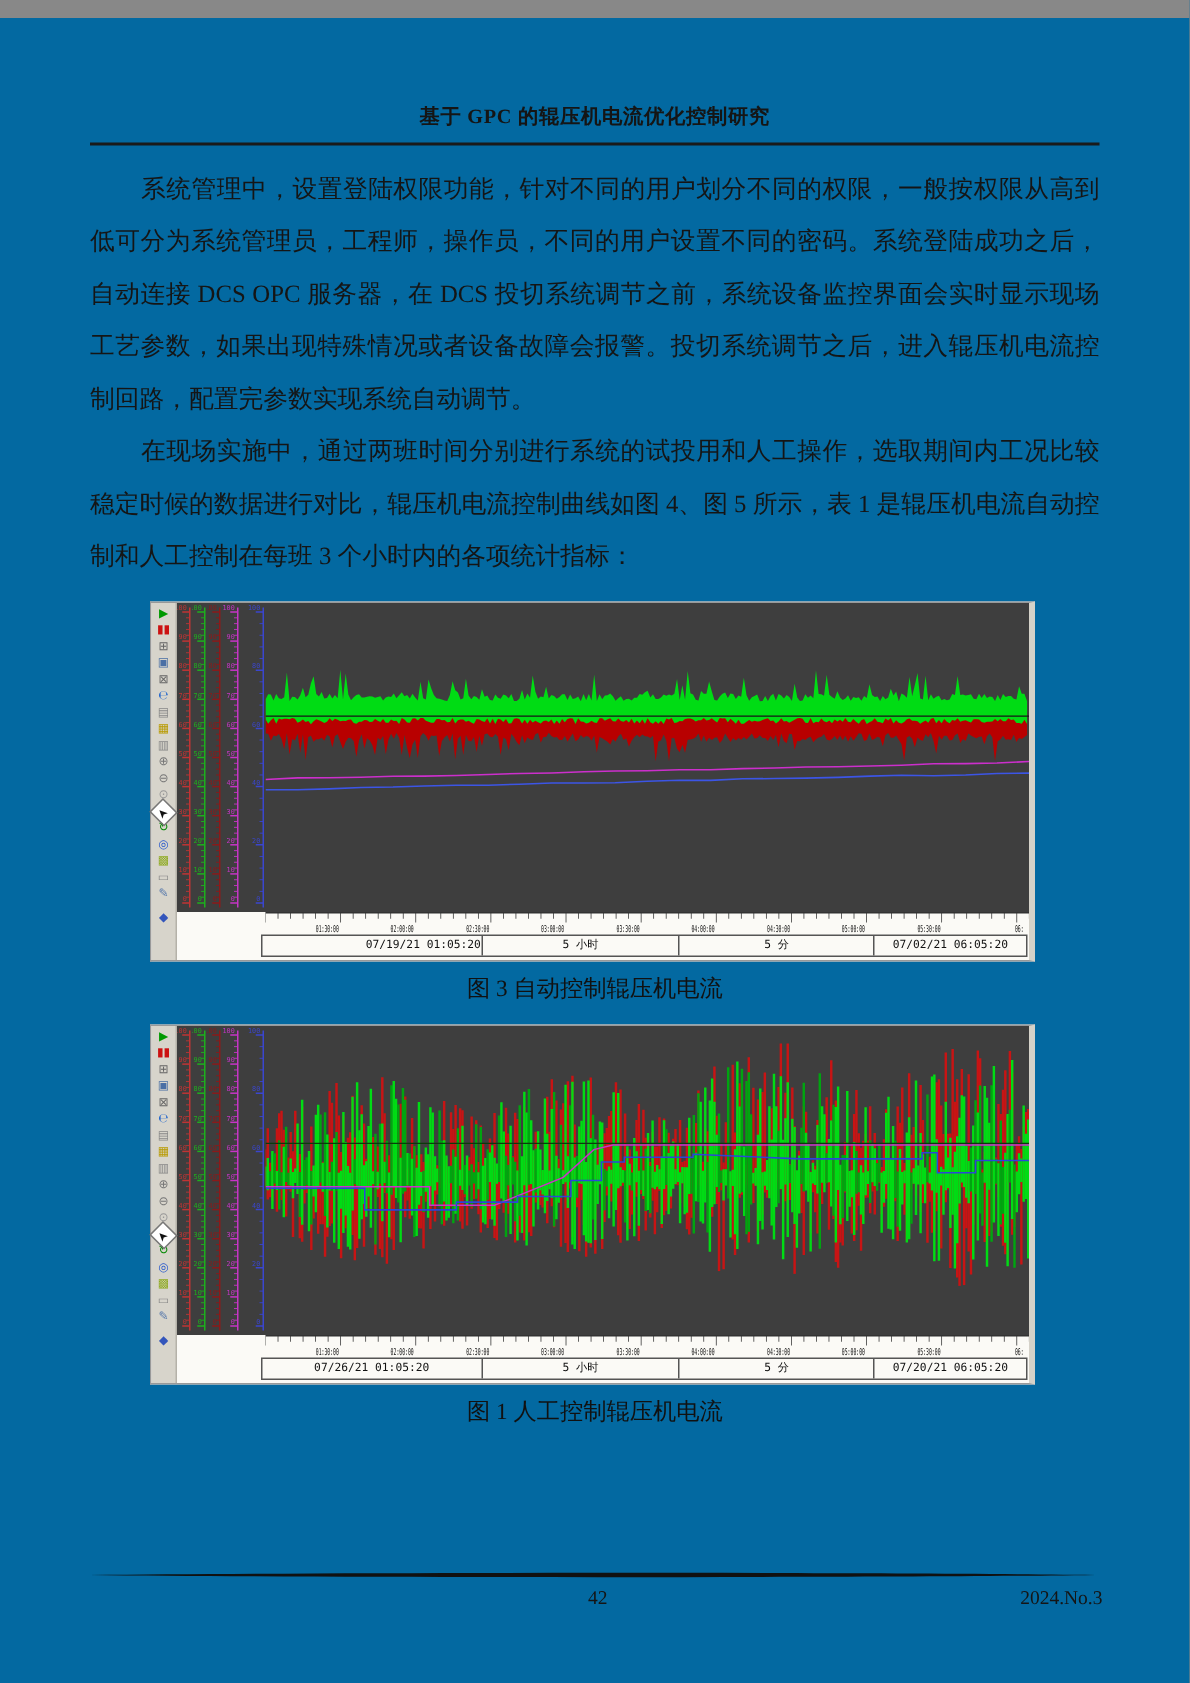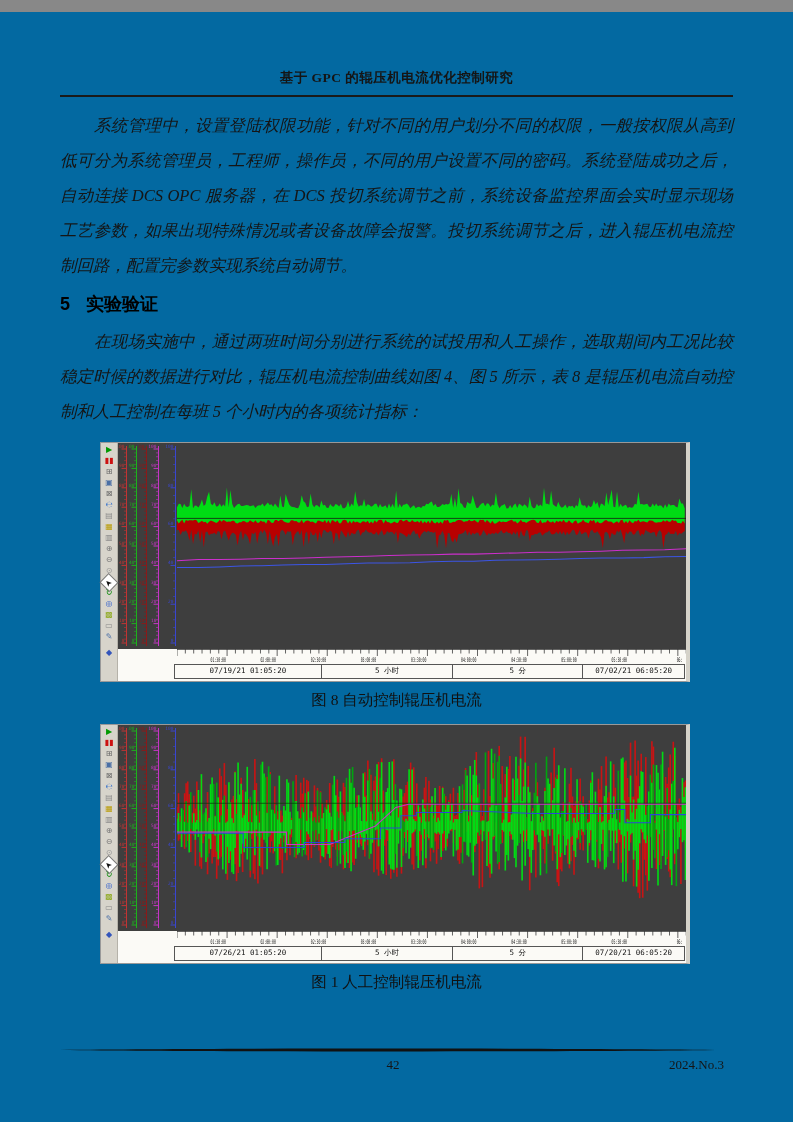--- a/index.html
+++ b/index.html
@@ -1,21 +1,21 @@
 <!DOCTYPE html>
 <html><head>
 <meta charset="utf-8">
 <style>
   html,body{margin:0;padding:0;background:#888;}
   .page{position:relative;width:793px;height:1122px;margin:12px auto;background:#0369a1;
         font-family:"Liberation Serif","DejaVu Serif",serif;color:#151515;overflow:hidden;}
   .inner{padding:0 60px;}
   .header{padding-top:57px;text-align:center;font-size:13.5px;font-weight:700;letter-spacing:.5px;}
   .header-rule{margin-top:8px;border-top:2.5px solid #1a1a1a;}
-  .para{font-size:16.5px;line-height:35px;text-align:justify;text-indent:34px;margin:0;font-style:italic;}
+  .para{font-size:16.5px;line-height:35px;text-align:justify;text-indent:34px;margin:0;}
   .p1{margin-top:11px;}
   .sec{font-family:"Liberation Sans","DejaVu Sans",sans-serif;font-size:18px;font-weight:700;
        margin:9px 0 8px 0;color:#000;}
   .sec .no{margin-right:16px;}
   .caption{text-align:center;font-size:15.5px;margin-top:8px;color:#111;}
 
   
   .fig{margin-left:40px;margin-top:13px;width:590px;display:flex;background:#fff;
        border:1px solid #999;border-right:4px solid #d5d2c9;box-sizing:border-box;}
   .toolbar{width:16px;background:#d7d4cb;border-right:1px solid #b5b2a9;display:flex;
@@ -31,38 +31,37 @@
   .plot{flex:1;min-width:0;}
   .plot svg{display:block;width:100%;height:100%;}
   .tickrow{height:15px;margin-left:59px;background:#fbfaf6;}
   .tickrow svg{display:block;width:100%;height:15px;}
   .rangerow{height:13px;margin:0 1px 2px 56px;display:flex;border:1px solid #555;background:#fbfaf6;
             font-family:"DejaVu Sans Mono","Liberation Mono",monospace;font-size:7.5px;line-height:12px;color:#111;}
   .rangecell{border-right:1px solid #555;text-align:center;overflow:hidden;white-space:nowrap;box-sizing:border-box;}
   .rangecell:last-child{border-right:none;}
 
   
-  .footer{position:absolute;left:60px;right:67px;top:1035px;}
+  .footer{position:absolute;left:60px;right:56px;top:1035px;}
   .frule{display:block;width:100%;height:6px;}
   .footrow{position:relative;text-align:center;font-size:13px;margin-top:4px;}
   .issue{position:absolute;right:2px;top:0;}
 </style>
 </head>
 <body>
 
 <div class="page">
   <div class="inner">
     <div class="header">基于 GPC 的辊压机电流优化控制研究</div>
     <div class="header-rule"></div>
 
     <p class="para p1">系统管理中，设置登陆权限功能，针对不同的用户划分不同的权限，一般按权限从高到低可分为系统管理员，工程师，操作员，不同的用户设置不同的密码。系统登陆成功之后，自动连接 DCS OPC 服务器，在 DCS 投切系统调节之前，系统设备监控界面会实时显示现场工艺参数，如果出现特殊情况或者设备故障会报警。投切系统调节之后，进入辊压机电流控制回路，配置完参数实现系统自动调节。</p>
 
-    <h2 class="sec"><span class="no">5</span><span>实验验证</span></h2>
 
-    <p class="para">在现场实施中，通过两班时间分别进行系统的试投用和人工操作，选取期间内工况比较稳定时候的数据进行对比，辊压机电流控制曲线如图 4、图 5 所示，表 8 是辊压机电流自动控制和人工控制在每班 5 个小时内的各项统计指标：</p>
+    <p class="para">在现场实施中，通过两班时间分别进行系统的试投用和人工操作，选取期间内工况比较稳定时候的数据进行对比，辊压机电流控制曲线如图 4、图 5 所示，表 1 是辊压机电流自动控制和人工控制在每班 3 个小时内的各项统计指标：</p>
 
     <div class="fig">
       <div class="toolbar">
           <div class="icon" style="color: rgb(0, 153, 0);">▶</div>
           <div class="icon" style="color: rgb(204, 17, 17);">▮▮</div>
           <div class="icon" style="color: rgb(102, 102, 102);">⊞</div>
           <div class="icon" style="color: rgb(74, 111, 165);">▣</div>
           <div class="icon" style="color: rgb(102, 102, 102);">⊠</div>
           <div class="icon" style="color: rgb(34, 102, 204);">℮</div>
           <div class="icon" style="color: rgb(136, 136, 136);">▤</div>
@@ -459,28 +458,28 @@
               <text x="376" y="13.5" font-size="6.3" fill="#111" text-anchor="middle" font-family="DejaVu Sans Mono,monospace">03:00:00</text>
               <text x="475" y="13.5" font-size="6.3" fill="#111" text-anchor="middle" font-family="DejaVu Sans Mono,monospace">03:30:00</text>
               <text x="573" y="13.5" font-size="6.3" fill="#111" text-anchor="middle" font-family="DejaVu Sans Mono,monospace">04:00:00</text>
               <text x="672" y="13.5" font-size="6.3" fill="#111" text-anchor="middle" font-family="DejaVu Sans Mono,monospace">04:30:00</text>
               <text x="770" y="13.5" font-size="6.3" fill="#111" text-anchor="middle" font-family="DejaVu Sans Mono,monospace">05:00:00</text>
               <text x="869" y="13.5" font-size="6.3" fill="#111" text-anchor="middle" font-family="DejaVu Sans Mono,monospace">05:30:00</text>
               <text x="993" y="13.5" font-size="6.3" fill="#111" text-anchor="end" font-family="DejaVu Sans Mono,monospace">06:</text>
             </svg>
         </div>
         <div class="rangerow">
-            <div class="rangecell" style="width: 28.8%;">07/19/21 01:05:20</div>
+            <div class="rangecell" style="width: 28.8%; text-align: right;">07/19/21 01:05:20</div>
             <div class="rangecell" style="width: 25.9%;">5 小时</div>
             <div class="rangecell" style="width: 25.5%;">5 分</div>
             <div class="rangecell" style="width: 19.8%;">07/02/21 06:05:20</div>
           </div>
       </div>
     </div>
-    <div class="caption">图 8 自动控制辊压机电流</div>
+    <div class="caption">图 3 自动控制辊压机电流</div>
 
     <div class="fig">
       <div class="toolbar">
           <div class="icon" style="color: rgb(0, 153, 0);">▶</div>
           <div class="icon" style="color: rgb(204, 17, 17);">▮▮</div>
           <div class="icon" style="color: rgb(102, 102, 102);">⊞</div>
           <div class="icon" style="color: rgb(74, 111, 165);">▣</div>
           <div class="icon" style="color: rgb(102, 102, 102);">⊠</div>
           <div class="icon" style="color: rgb(34, 102, 204);">℮</div>
           <div class="icon" style="color: rgb(136, 136, 136);">▤</div>

